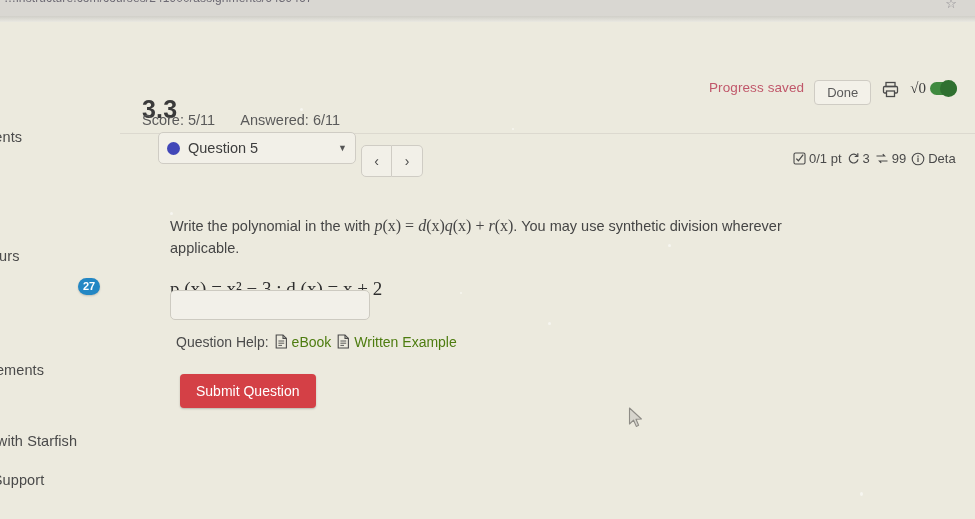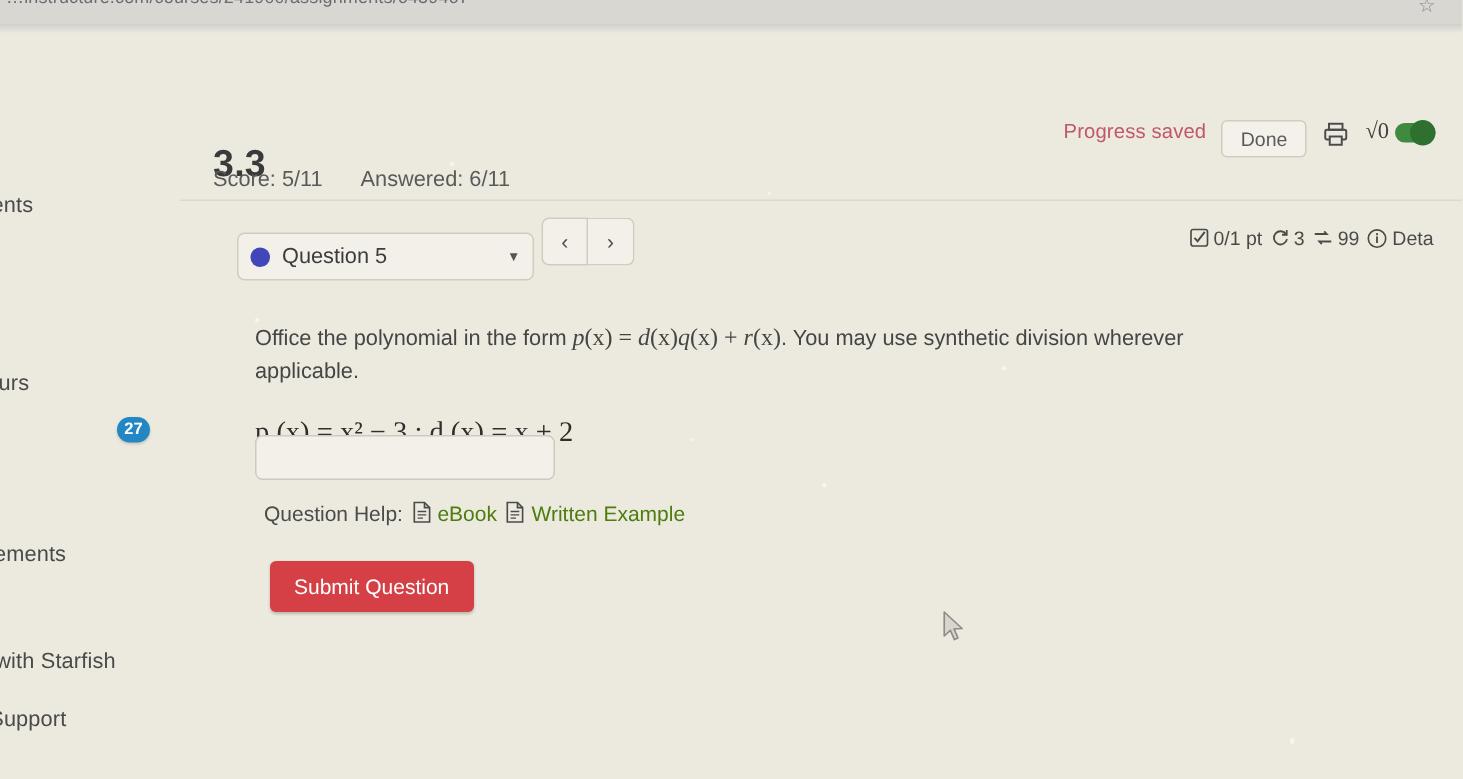--- a/index.html
+++ b/index.html
@@ -165,21 +165,21 @@
     position: absolute;
     left: -20px; top: 111px;
     width: 855px;
     height: 1px;
     background: #dcd9cf;
   }
 
   
   #question-select {
     position: absolute;
-    left: 18px; top: 133px;
+    left: 18px; top: 110px;
     width: 198px; height: 32px;
     border: 1px solid #cfccc4;
     border-radius: 5px;
     background: #f2f0e8;
     display: flex;
     align-items: center;
     padding: 4px 8px;
     box-sizing: border-box;
   }
   #question-dot {
@@ -410,21 +410,21 @@
         <svg width="14" height="14" viewBox="0 0 14 14">
           <circle cx="7" cy="7" r="5.8" fill="none" stroke="#4a4a4a" stroke-width="1.1"></circle>
           <rect x="6.4" y="5.6" width="1.2" height="4.4" fill="#4a4a4a"></rect>
           <rect x="6.4" y="3.4" width="1.2" height="1.4" fill="#4a4a4a"></rect>
         </svg>
         <span>Deta</span>
       </span>
     </div>
 
     <p id="question-text">
-      <span>Office the polynomial in the form </span><span class="mathi">p</span><span class="mathr">(x)</span><span class="mathr"> = </span><span class="mathi">d</span><span class="mathr">(x)</span><span class="mathi">q</span><span class="mathr">(x) + </span><span class="mathi">r</span><span class="mathr">(x)</span><span>. You may use synthetic division wherever applicable.</span>
+      <span>Write the polynomial in the with </span><span class="mathi">p</span><span class="mathr">(x)</span><span class="mathr"> = </span><span class="mathi">d</span><span class="mathr">(x)</span><span class="mathi">q</span><span class="mathr">(x) + </span><span class="mathi">r</span><span class="mathr">(x)</span><span>. You may use synthetic division wherever applicable.</span>
     </p>
 
     <div id="formula">p (x) = x² − 3 ;  d (x) = x + 2</div>
 
     <input id="answer-input" type="text" value="" style="">
 
     <div id="help-row">
       <span>Question Help:</span>
       <span class="helplink">
         <svg width="13" height="15" viewBox="0 0 13 15">

